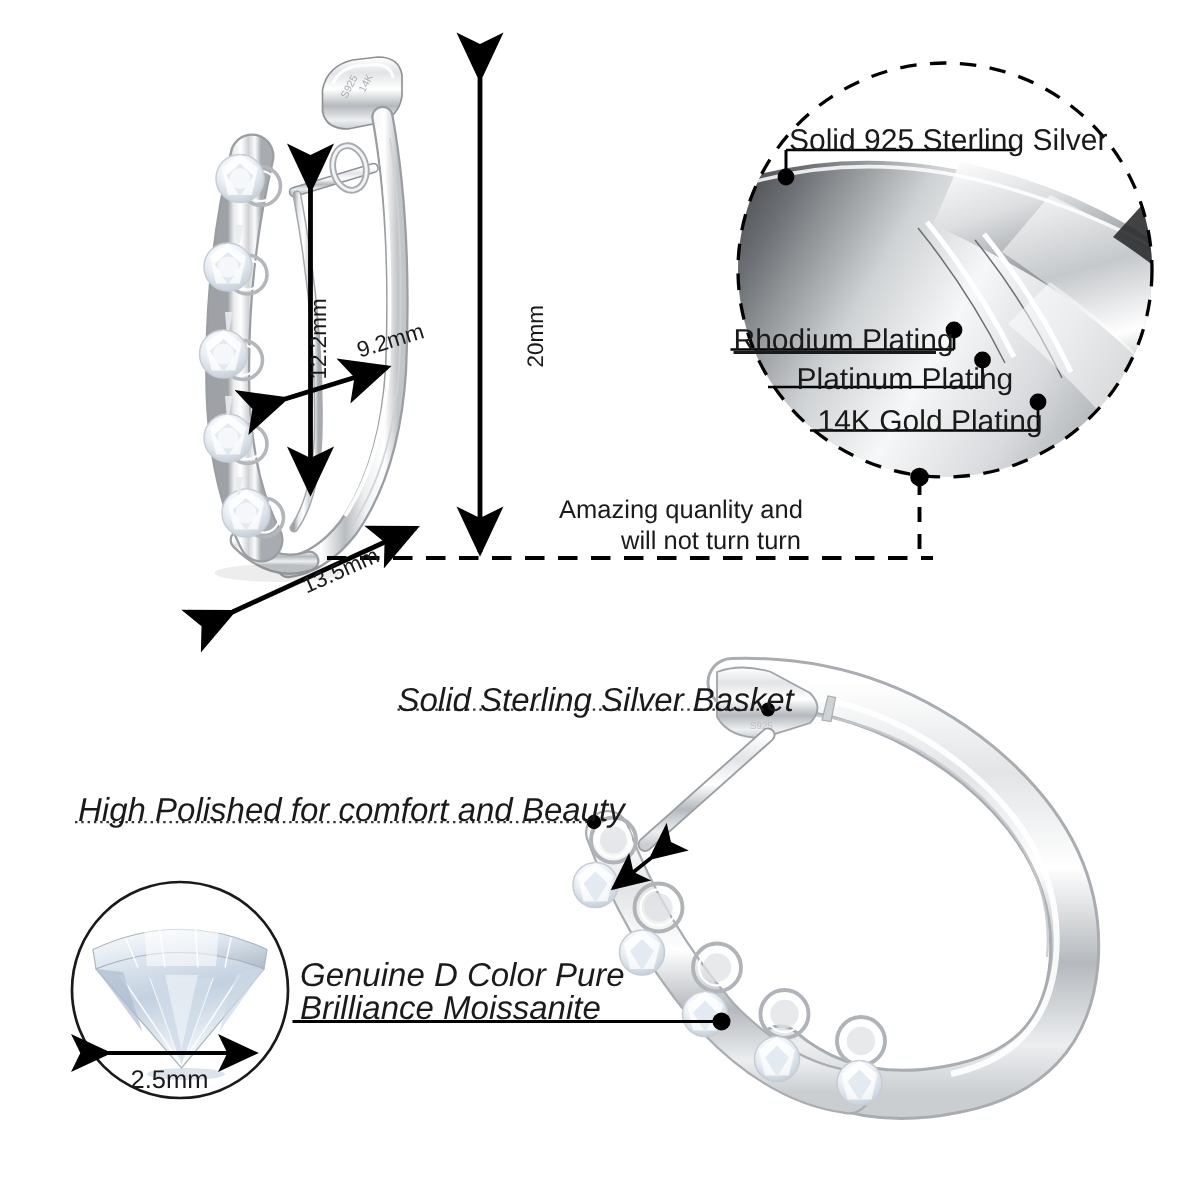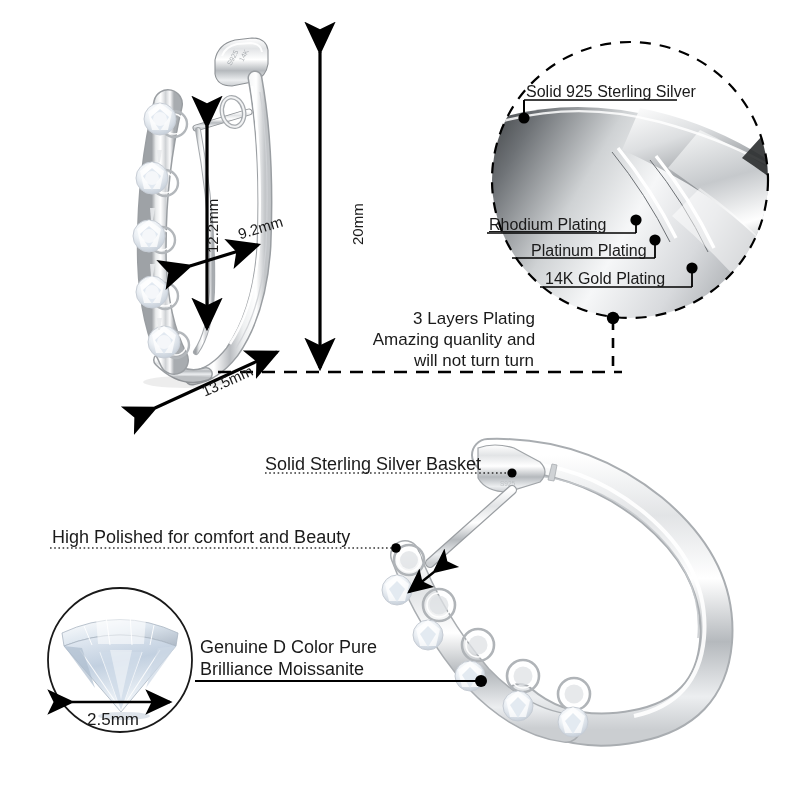--- a/index.html
+++ b/index.html
@@ -28,23 +28,23 @@
     font-family: "Liberation Sans", sans-serif;
     color: #1a1a1a;
     white-space: pre;
     line-height: 1.22;
   }
   .rot90 {
     transform: rotate(-90deg);
     transform-origin: 0 0;
   }
   .dim-txt { font-size: 15px; }
-  .callout-txt { font-size: 16px; }
+  .callout-txt { font-size: 20px; }
   .block-txt { font-size: 17px; text-align: center; }
-  .big-txt { font-size: 18px; }
+  .big-txt { font-size: 22px; font-style: italic; }
 </style>
 </head>
 <body>
 
 <div id="canvas">
 
   <svg class="svg-layer" viewBox="0 0 800 800">
     <defs>
 
       <linearGradient id="metalV" x1="0" y1="0" x2="1" y2="0">
@@ -402,21 +402,20 @@
   <div class="lbl dim-txt" style="left:199px; top:384px; transform:rotate(-24deg); transform-origin:0 0;">13.5mm</div>
 
   <div class="lbl callout-txt" style="left:526px; top:82px;">Solid 925 Sterling Silver</div>
 
   <div class="lbl callout-txt" style="left:489px; top:215px;text-decoration:underline;">Rhodium Plating</div>
 
   <div class="lbl callout-txt" style="left:531px; top:241px;">Platinum Plating</div>
 
   <div class="lbl callout-txt" style="left:545px; top:269px;">14K Gold Plating</div>
 
-  <div class="lbl block-txt" style="left:368px; top:309px; width:212px;">3 Layers Plating</div>
   <div class="lbl block-txt" style="left:348px; top:330px; width:212px;">Amazing quanlity and</div>
   <div class="lbl block-txt" style="left:368px; top:351px; width:212px;">will not turn turn</div>
 
   <div class="lbl big-txt" style="left:265px; top:454px;">Solid Sterling Silver Basket</div>
 
   <div class="lbl big-txt" style="left:52px; top:527px;">High Polished for comfort and Beauty</div>
 
   <div class="lbl big-txt" style="left:200px; top:637px;">Genuine D Color Pure</div>
   <div class="lbl big-txt" style="left:200px; top:659px;text-align:right;">Brilliance Moissanite</div>
 

